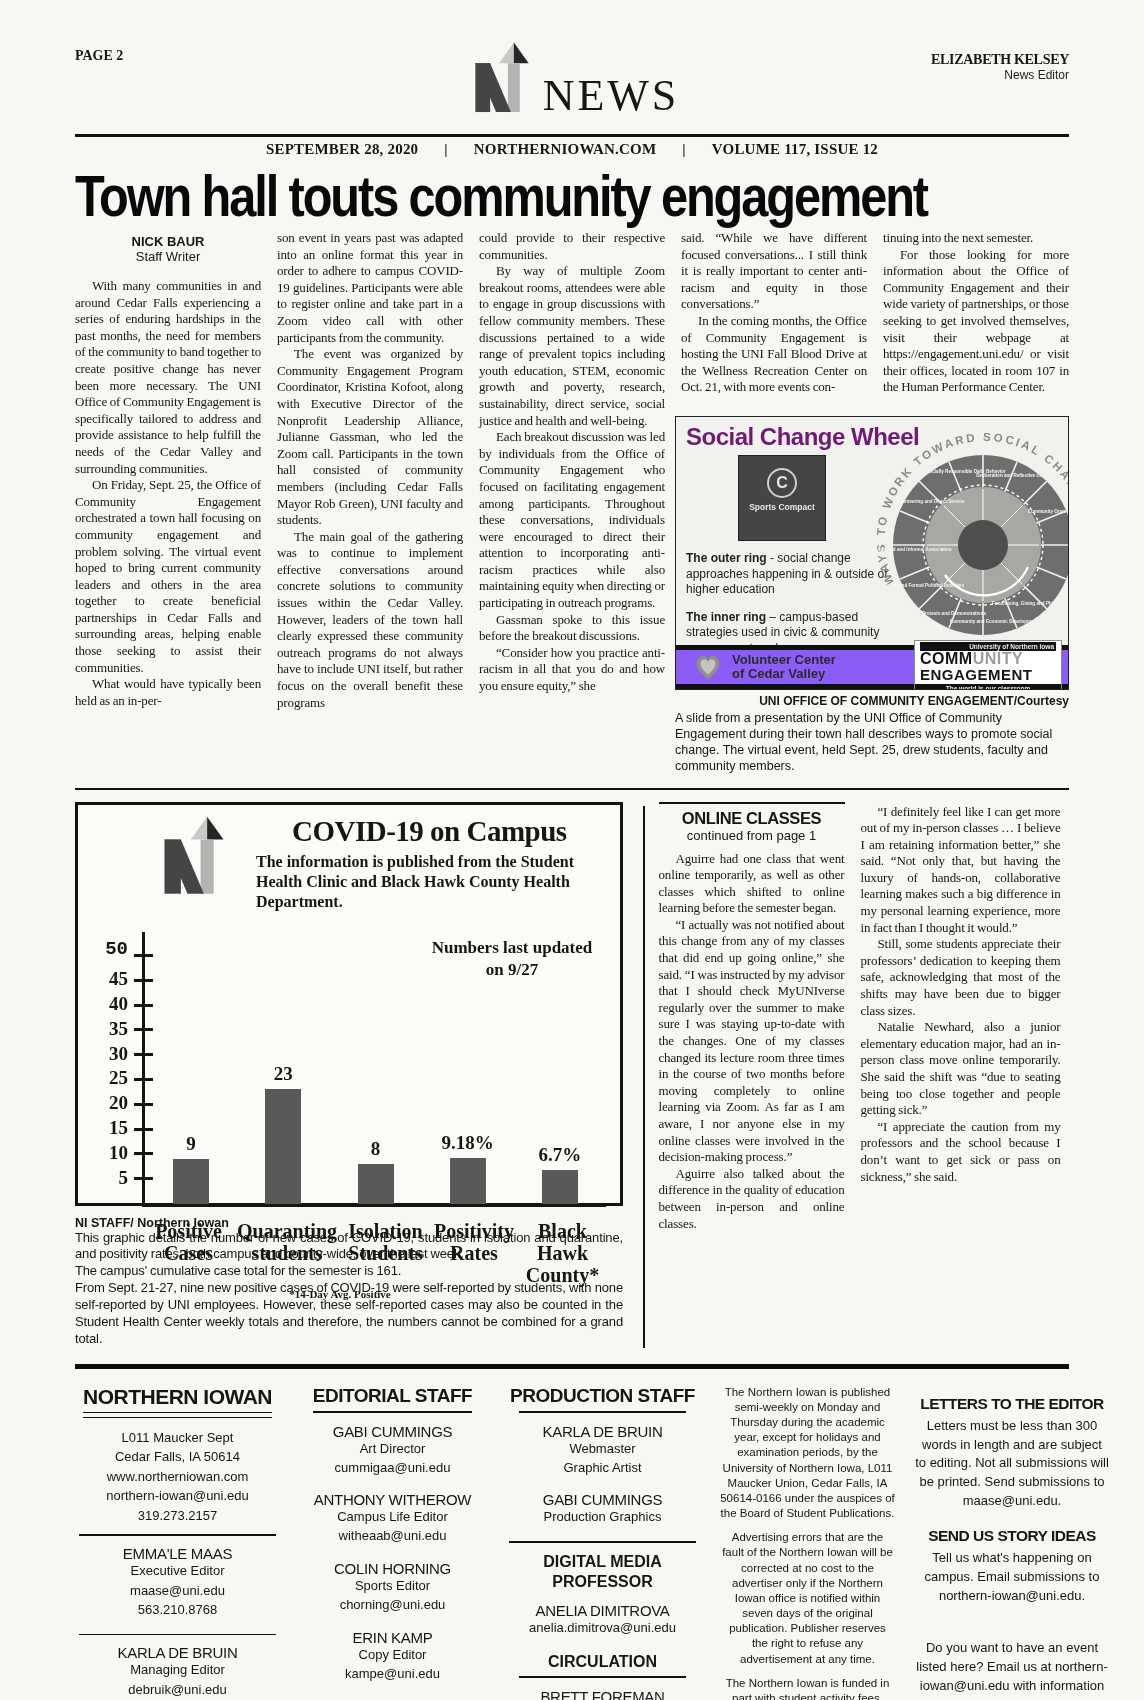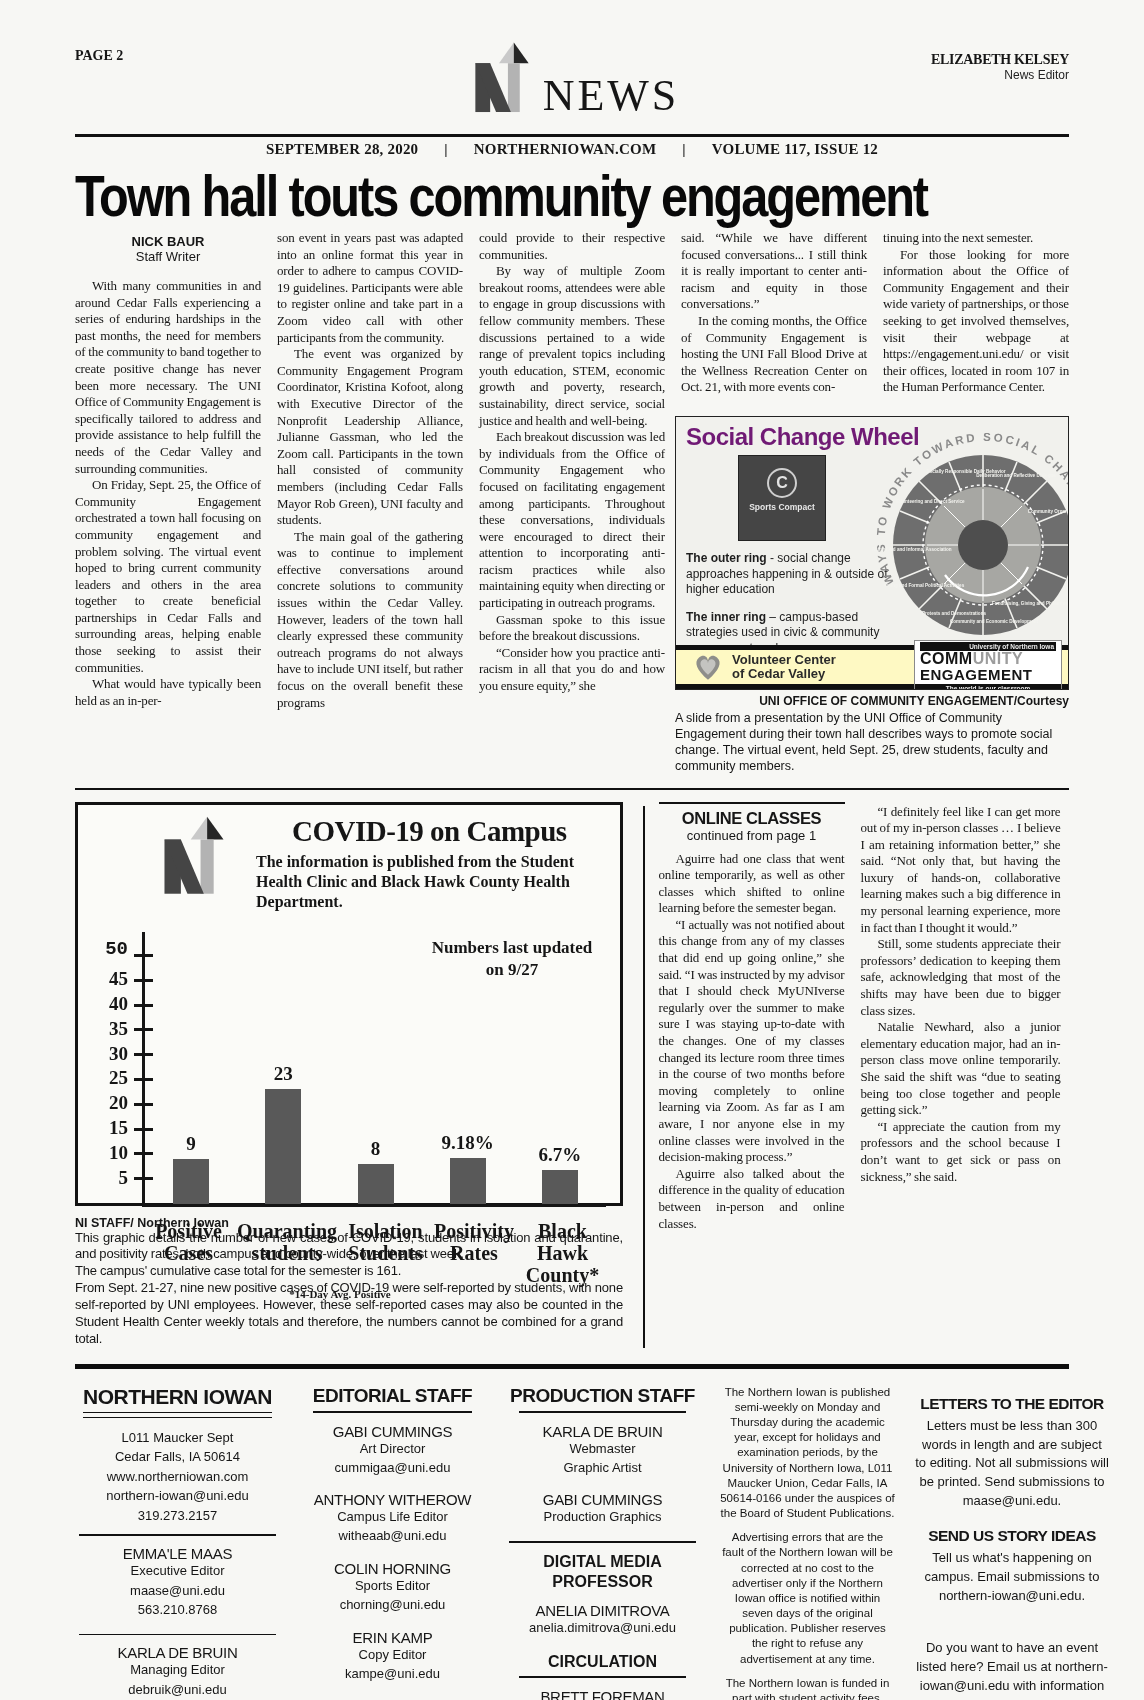--- a/index.html
+++ b/index.html
@@ -41,21 +41,21 @@
   .cc-logo{position:absolute;left:62px;top:38px;width:88px;height:86px;background:#454545;
            border:1px solid #222;color:#ddd;text-align:center;padding-top:10px;box-sizing:border-box;}
   .cc-circle{width:26px;height:26px;border:2px solid #cfcfcf;border-radius:50%;margin:2px auto 4px;
              font:bold 16px "Liberation Sans",sans-serif;line-height:25px;color:#e3e3e3;}
   .cc-text{font:bold 8.5px "Liberation Sans",sans-serif;color:#e7e7e7;}
   .slide-left{position:absolute;left:10px;top:134px;width:206px;}
   .slide-left p{margin:0 0 12px 0;font:12px "Liberation Sans",sans-serif;line-height:1.3;color:#1d1d1d;}
   .slide-left b{font-weight:bold;}
   .where{font:12px "Liberation Sans",sans-serif;margin-top:16px;color:#1d1d1d;}
   .wheel{position:absolute;right:-26px;top:16px;}
-  .slide-strip{position:absolute;left:0;right:0;bottom:0;height:44px;background:#fef9c3;
+  .slide-strip{position:absolute;left:0;right:0;bottom:0;height:44px;background:#8b5cf6;
                border-top:5px solid #101010;border-bottom:5px solid #101010;display:flex;align-items:center;
                padding:0 6px;box-sizing:border-box;}
   .vc{display:flex;align-items:center;gap:8px;margin-left:10px;}
   .vc-text{font:bold 13px "Liberation Sans",sans-serif;color:#2a2a2a;line-height:1.05;}
   .ce-box{margin-left:auto;background:#fff;border:1px solid #8a8a8a;padding:1px 5px 0 5px;width:136px;}
   .ce-uni{font:bold 6.5px "Liberation Sans",sans-serif;background:#111;color:#eee;text-align:right;
           padding:1px 2px;}
   .ce-l1{font:bold 16px "Liberation Sans",sans-serif;letter-spacing:.5px;line-height:1;color:#151515;}
   .ce-l1 .lt{color:#9c9c9c;}
   .ce-l2{font:bold 15px "Liberation Sans",sans-serif;letter-spacing:.5px;line-height:1.05;color:#151515;}

